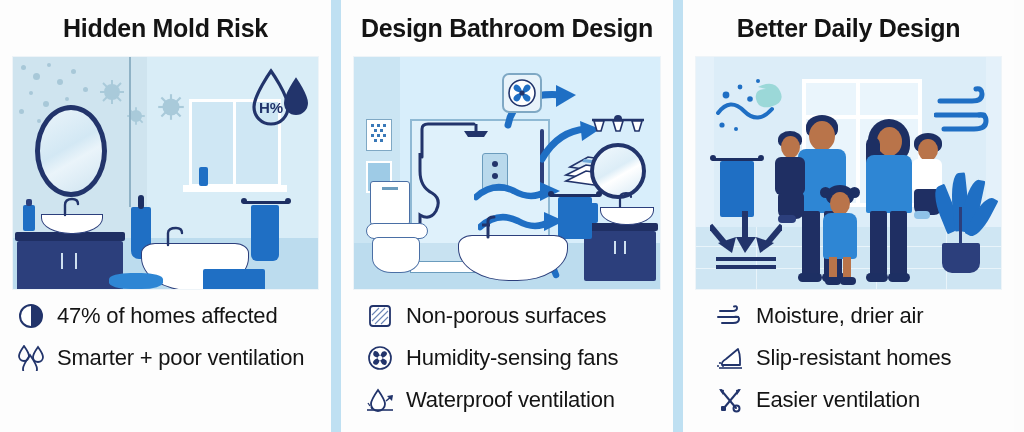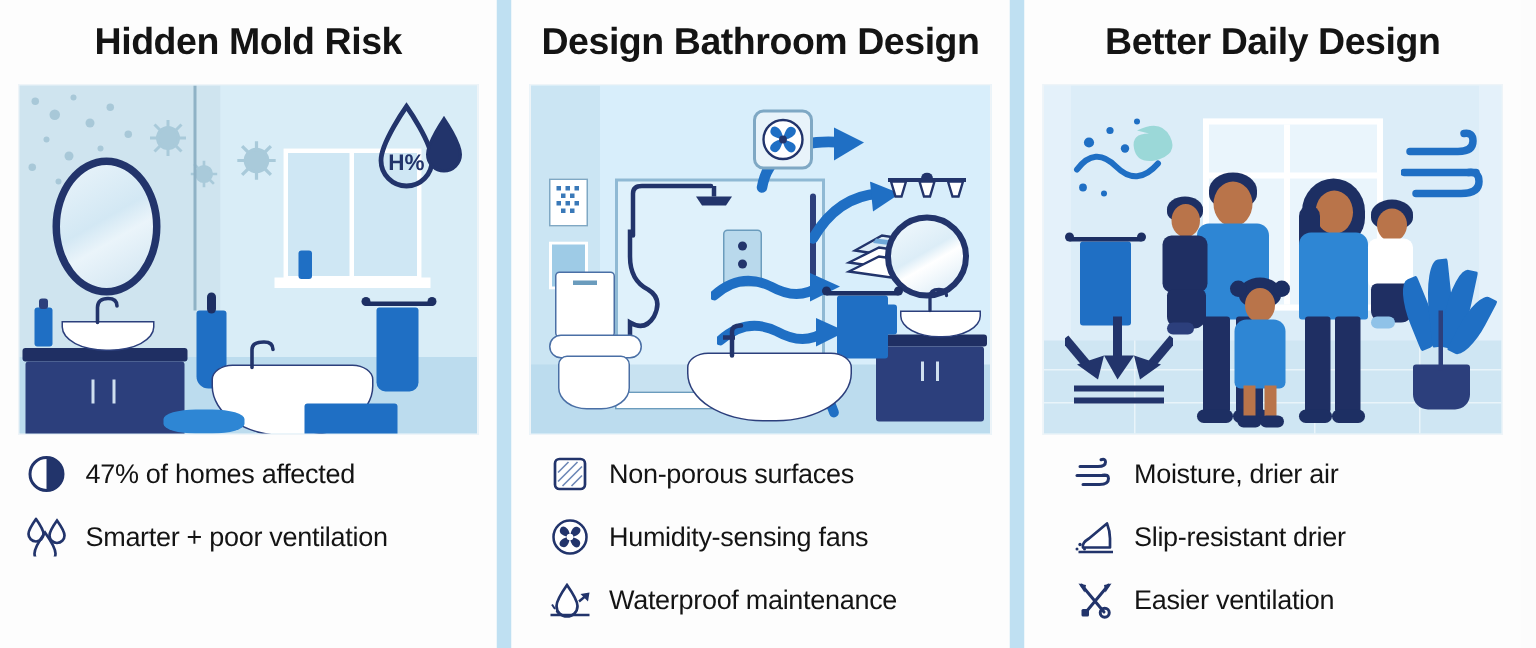--- a/index.html
+++ b/index.html
@@ -27,21 +27,21 @@
     position:relative; width:307px; height:234px; overflow:hidden;
     background:#d7eaf5; border:1px solid #eef4f8;
   }
   .panel.mid .scene { width:308px; }
 
   .bullets { width:100%; padding:8px 0 0 16px; display:flex; flex-direction:column; gap:6px; }
   .panel.mid .bullets { padding-left:24px; }
   .panel.right .bullets { padding-left:32px; }
   .bullet { display:flex; align-items:center; gap:11px; height:36px; }
   .bullet-ico { width:30px; height:30px; flex:0 0 30px; display:flex; align-items:center; justify-content:center; }
-  .bullet-txt { font-size:18px; color:#141414; white-space:nowrap; letter-spacing:-0.2px; }
+  .bullet-txt { font-size:22px; color:#141414; white-space:nowrap; letter-spacing:-0.2px; }
 
   
   .abs { position:absolute; }
   .wall-l { position:absolute; left:0; top:0; width:44%; height:100%; background:#cfe4ef; }
   .wall-r { position:absolute; right:0; top:0; width:56%; height:100%; background:#d9edf7; }
   .floor  { position:absolute; left:0; bottom:0; width:100%; height:22%; background:#bcdcee; }
   .floor2 { position:absolute; left:0; bottom:0; width:100%; height:20%; background:#cfe6f3; }
   .vanity {
     position:absolute; background:#2c3f7c; border-radius:2px;
   }
@@ -367,21 +367,21 @@
             <path d="M13 3 C13 3 6 13 6 17 A7 7 0 0 0 20 17 C20 13 13 3 13 3 Z" fill="#ffffff" stroke="#22346b" stroke-width="1.8"></path>
             <line x1="2" y1="23" x2="28" y2="23" stroke="#22346b" stroke-width="1.6"></line>
             <g stroke="#22346b" stroke-width="1.3">
               <line x1="3" y1="16" x2="5" y2="19"></line>
                 <line x1="6" y1="20" x2="7" y2="22"></line>
             </g>
             <path d="M21 14 L27 9" stroke="#22346b" stroke-width="1.6"></path>
             <path d="M22 9 L28 8 L27 14 Z" fill="#22346b"></path>
           </svg>
         </span>
-        <span class="bullet-txt">Waterproof maintenance</span>
+        <span class="bullet-txt">Waterproof ventilation</span>
       </div>
     </div>
   </div>
 
   <div class="divider"></div>
 
   <div class="panel right">
     <div class="panel-title">Better Daily Design</div>
 
     <div class="scene" style="background:#e3f1fa;">
@@ -510,21 +510,21 @@
           <svg width="28" height="26" viewBox="0 0 28 26">
             <path d="M22 4 L10 14 Q5 17 6 20 L24 20 L24 14 Q24 9 22 4 Z" fill="#ffffff" stroke="#22346b" stroke-width="1.8" stroke-linejoin="round"></path>
             <line x1="3" y1="23" x2="26" y2="23" stroke="#22346b" stroke-width="1.6"></line>
             <g fill="#22346b">
               <circle cx="4" cy="18" r="1.1"></circle>
                 <circle cx="7" cy="21" r="1"></circle>
                 <circle cx="2" cy="21" r="1"></circle>
             </g>
           </svg>
         </span>
-        <span class="bullet-txt">Slip-resistant drier</span>
+        <span class="bullet-txt">Slip-resistant homes</span>
       </div>
       <div class="bullet">
         <span class="bullet-ico">
           <svg width="28" height="26" viewBox="0 0 28 26">
             <g stroke="#22346b" stroke-width="2" fill="none" stroke-linecap="round">
               <path d="M5 3 L20 21"></path>
               <path d="M23 3 L8 21"></path>
             </g>
             <path d="M3 2 L8 3 L7 8 Z" fill="#22346b"></path>
             <path d="M25 2 L20 3 L21 8 Z" fill="#22346b"></path>

